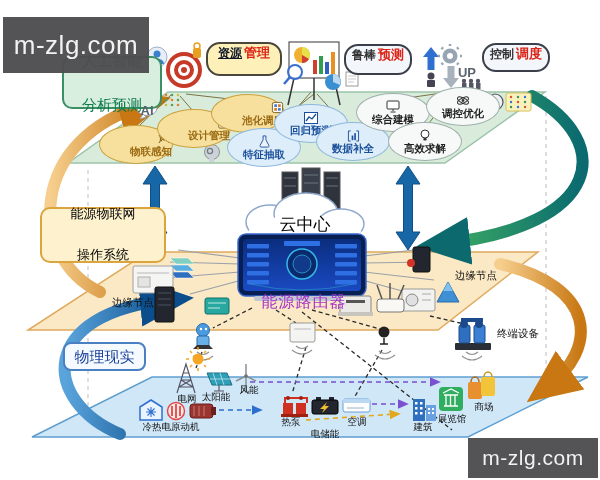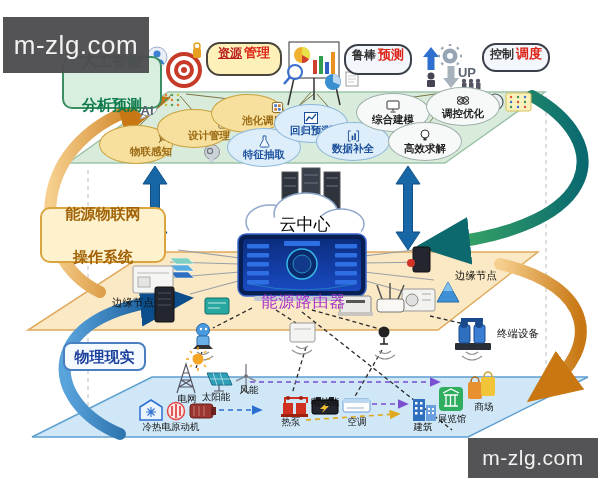--- a/index.html
+++ b/index.html
@@ -2,30 +2,30 @@
 <html><head>
 <meta charset="utf-8">
 <style>
   html,body{margin:0;padding:0;background:#fff;}
   .stage{position:relative;width:600px;height:480px;background:#fff;overflow:hidden;
          font-family:"Liberation Sans","DejaVu Sans",sans-serif;}
   .abs{position:absolute;}
   .wm{background:rgba(77,77,79,.96);color:#f2f2f2;display:flex;align-items:center;
       justify-content:center;letter-spacing:.5px;z-index:9;}
   .tbox{border-radius:10px;display:flex;flex-direction:column;align-items:center;
-        justify-content:center;font-weight:bold;text-align:center;line-height:1.3;z-index:5;gap:24px;}
+        justify-content:center;font-weight:normal;text-align:center;line-height:1.3;z-index:5;gap:24px;}
   .ai-box{background:#d8efdf;border:2px solid #3a8f63;color:#0f7a4c;font-size:15px;}
-  .os-box{background:#fdf2cd;border:2px solid #daa43f;color:#a16207;font-size:15px;}
+  .os-box{background:#fdf2cd;border:2px solid #daa43f;color:#000000;font-size:13px;}
   .ph-box{background:#f4faff;border:2px solid #4a7fc1;color:#1b3f9c;font-size:15px;border-radius:8px;}
   .badge{border-radius:14px;display:flex;align-items:baseline;justify-content:center;gap:2px;
          font-weight:bold;z-index:5;}
   .badge .pre{font-size:12px;}
   .badge .acc{font-size:13px;color:#dd2418;}
   .badge.gold{background:#fdf0b8;border:2px solid #4a463c;}
-  .badge.gold .pre{color:#b91c1c;text-decoration:underline;}
+  .badge.gold .pre{color:#0f172a;text-decoration:underline;}
   .badge.light{background:#f3f7fc;border:2px solid #3a3f4a;}
   .badge.light .pre{color:#333;}
   .oval{border-radius:50%;display:flex;flex-direction:column;align-items:center;
         justify-content:center;font-weight:bold;font-size:10.5px;line-height:1;gap:1px;z-index:4;}
   .oval.y{background:#f7e09e;border:1.5px solid #c9a23f;color:#9a6a12;align-items:flex-end;}
   .oval.b{background:#ddeefa;border:1.5px solid #8fb8dc;color:#1b4f9c;}
   .oval.w{background:#f6f9f7;border:1.5px solid #9fb0ac;color:#222;}
   .lbl{font-weight:normal;color:#101010;white-space:nowrap;transform:translateX(-50%);z-index:5;}
   .sm{font-size:9.5px;}
   .md{font-size:10.5px;}
@@ -516,21 +516,21 @@
 <span class="abs lbl routerlbl" style="left:304px;top:292px">能源路由器</span>
 <span class="abs lbl md" style="left:133px;top:296px">边缘节点</span>
 <span class="abs lbl md" style="left:476px;top:269px">边缘节点</span>
 <span class="abs lbl md" style="left:518px;top:327px">终端设备</span>
 
 <span class="abs lbl sm" style="left:187px;top:393px">电网</span>
 <span class="abs lbl sm" style="left:216px;top:391px">太阳能</span>
 <span class="abs lbl sm" style="left:249px;top:384px">风能</span>
 <span class="abs lbl sm" style="left:171px;top:421px">冷热电原动机</span>
 <span class="abs lbl sm" style="left:291px;top:416px">热泵</span>
-<span class="abs lbl sm" style="left:325px;top:396px">电储能</span>
+<span class="abs lbl sm" style="left:325px;top:428px">电储能</span>
 <span class="abs lbl sm" style="left:357px;top:416px">空调</span>
 <span class="abs lbl sm" style="left:423px;top:421px">建筑</span>
 <span class="abs lbl sm" style="left:452px;top:413px">展览馆</span>
 <span class="abs lbl sm" style="left:484px;top:401px">商场</span>
 
 <span class="abs tinytxt" style="left:467px;top:65px">UP</span>
 <span class="abs tinytxt" style="left:147px;top:103px">AI</span>
 
 </div>
 

